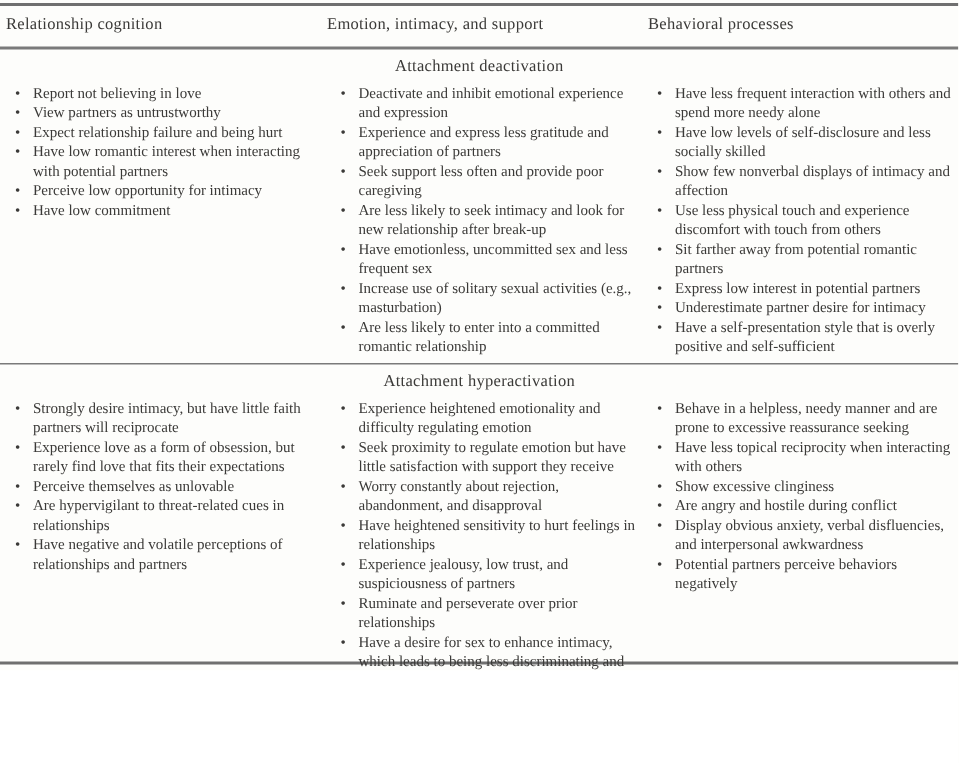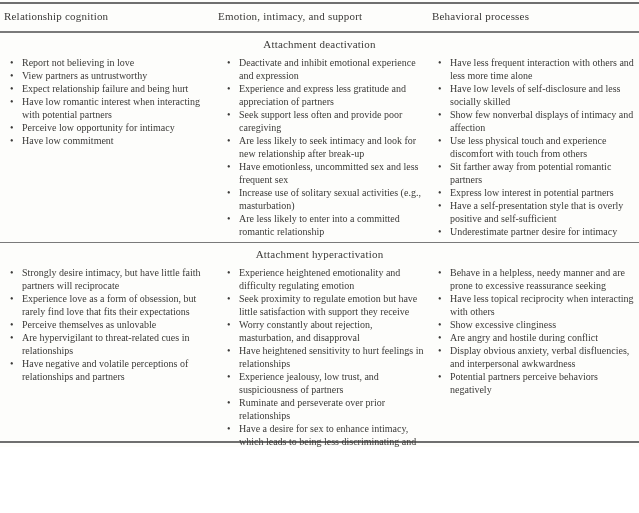--- a/index.html
+++ b/index.html
@@ -93,48 +93,48 @@
       <ul class="bullets col-2">
           <li>Deactivate and inhibit emotional experience and expression</li>
           <li>Experience and express less gratitude and appreciation of partners</li>
           <li>Seek support less often and provide poor caregiving</li>
           <li>Are less likely to seek intimacy and look for new relationship after break-up</li>
           <li>Have emotionless, uncommitted sex and less frequent sex</li>
           <li>Increase use of solitary sexual activities (e.g., masturbation)</li>
           <li>Are less likely to enter into a committed romantic relationship</li>
         </ul>
       <ul class="bullets col-3">
-          <li>Have less frequent interaction with others and less more time alone</li>
+          <li>Have less frequent interaction with others and spend more needy alone</li>
           <li>Have low levels of self-disclosure and less socially skilled</li>
           <li>Show few nonverbal displays of intimacy and affection</li>
           <li>Use less physical touch and experience discomfort with touch from others</li>
           <li>Sit farther away from potential romantic partners</li>
           <li>Express low interest in potential partners</li>
+          <li>Underestimate partner desire for intimacy</li>
           <li>Have a self-presentation style that is overly positive and self-sufficient</li>
-          <li>Underestimate partner desire for intimacy</li>
         </ul>
     </div>
   </div>
 
   <div class="rule rule-thin"></div>
 
   <div class="section grow">
     <div class="section-title">Attachment hyperactivation</div>
     <div class="cols">
       <ul class="bullets col-1">
           <li>Strongly desire intimacy, but have little faith partners will reciprocate</li>
           <li>Experience love as a form of obsession, but rarely find love that fits their expectations</li>
           <li>Perceive themselves as unlovable</li>
           <li>Are hypervigilant to threat-related cues in relationships</li>
           <li>Have negative and volatile perceptions of relationships and partners</li>
         </ul>
       <ul class="bullets col-2">
           <li>Experience heightened emotionality and difficulty regulating emotion</li>
           <li>Seek proximity to regulate emotion but have little satisfaction with support they receive</li>
-          <li>Worry constantly about rejection, masturbation, and disapproval</li>
+          <li>Worry constantly about rejection, abandonment, and disapproval</li>
           <li>Have heightened sensitivity to hurt feelings in relationships</li>
           <li>Experience jealousy, low trust, and suspiciousness of partners</li>
           <li>Ruminate and perseverate over prior relationships</li>
           <li>Have a desire for sex to enhance intimacy, which leads to being less discriminating and having more risky sex and unwanted sex</li>
         </ul>
       <ul class="bullets col-3">
           <li>Behave in a helpless, needy manner and are prone to excessive reassurance seeking</li>
           <li>Have less topical reciprocity when interacting with others</li>
           <li>Show excessive clinginess</li>
           <li>Are angry and hostile during conflict</li>

